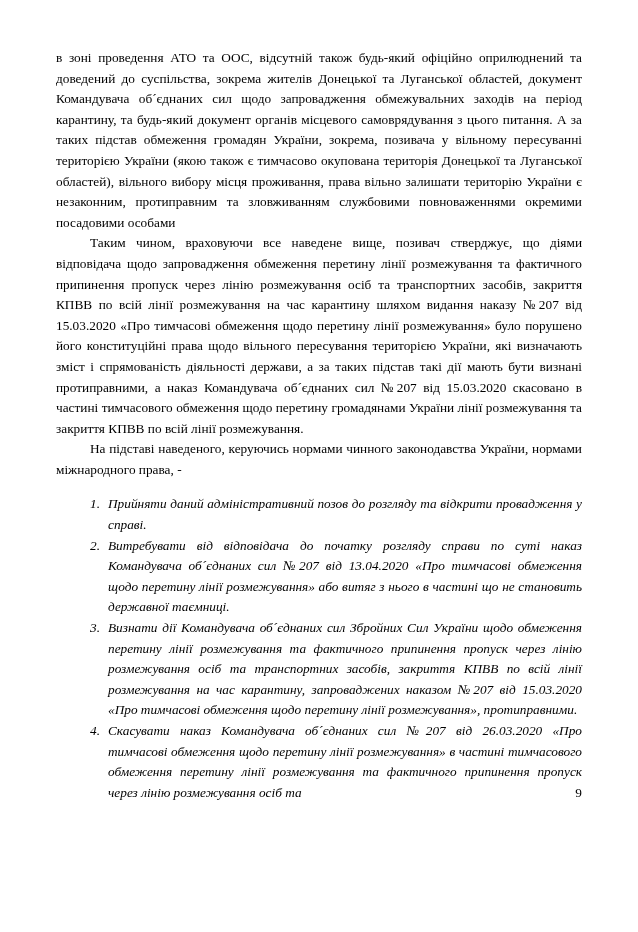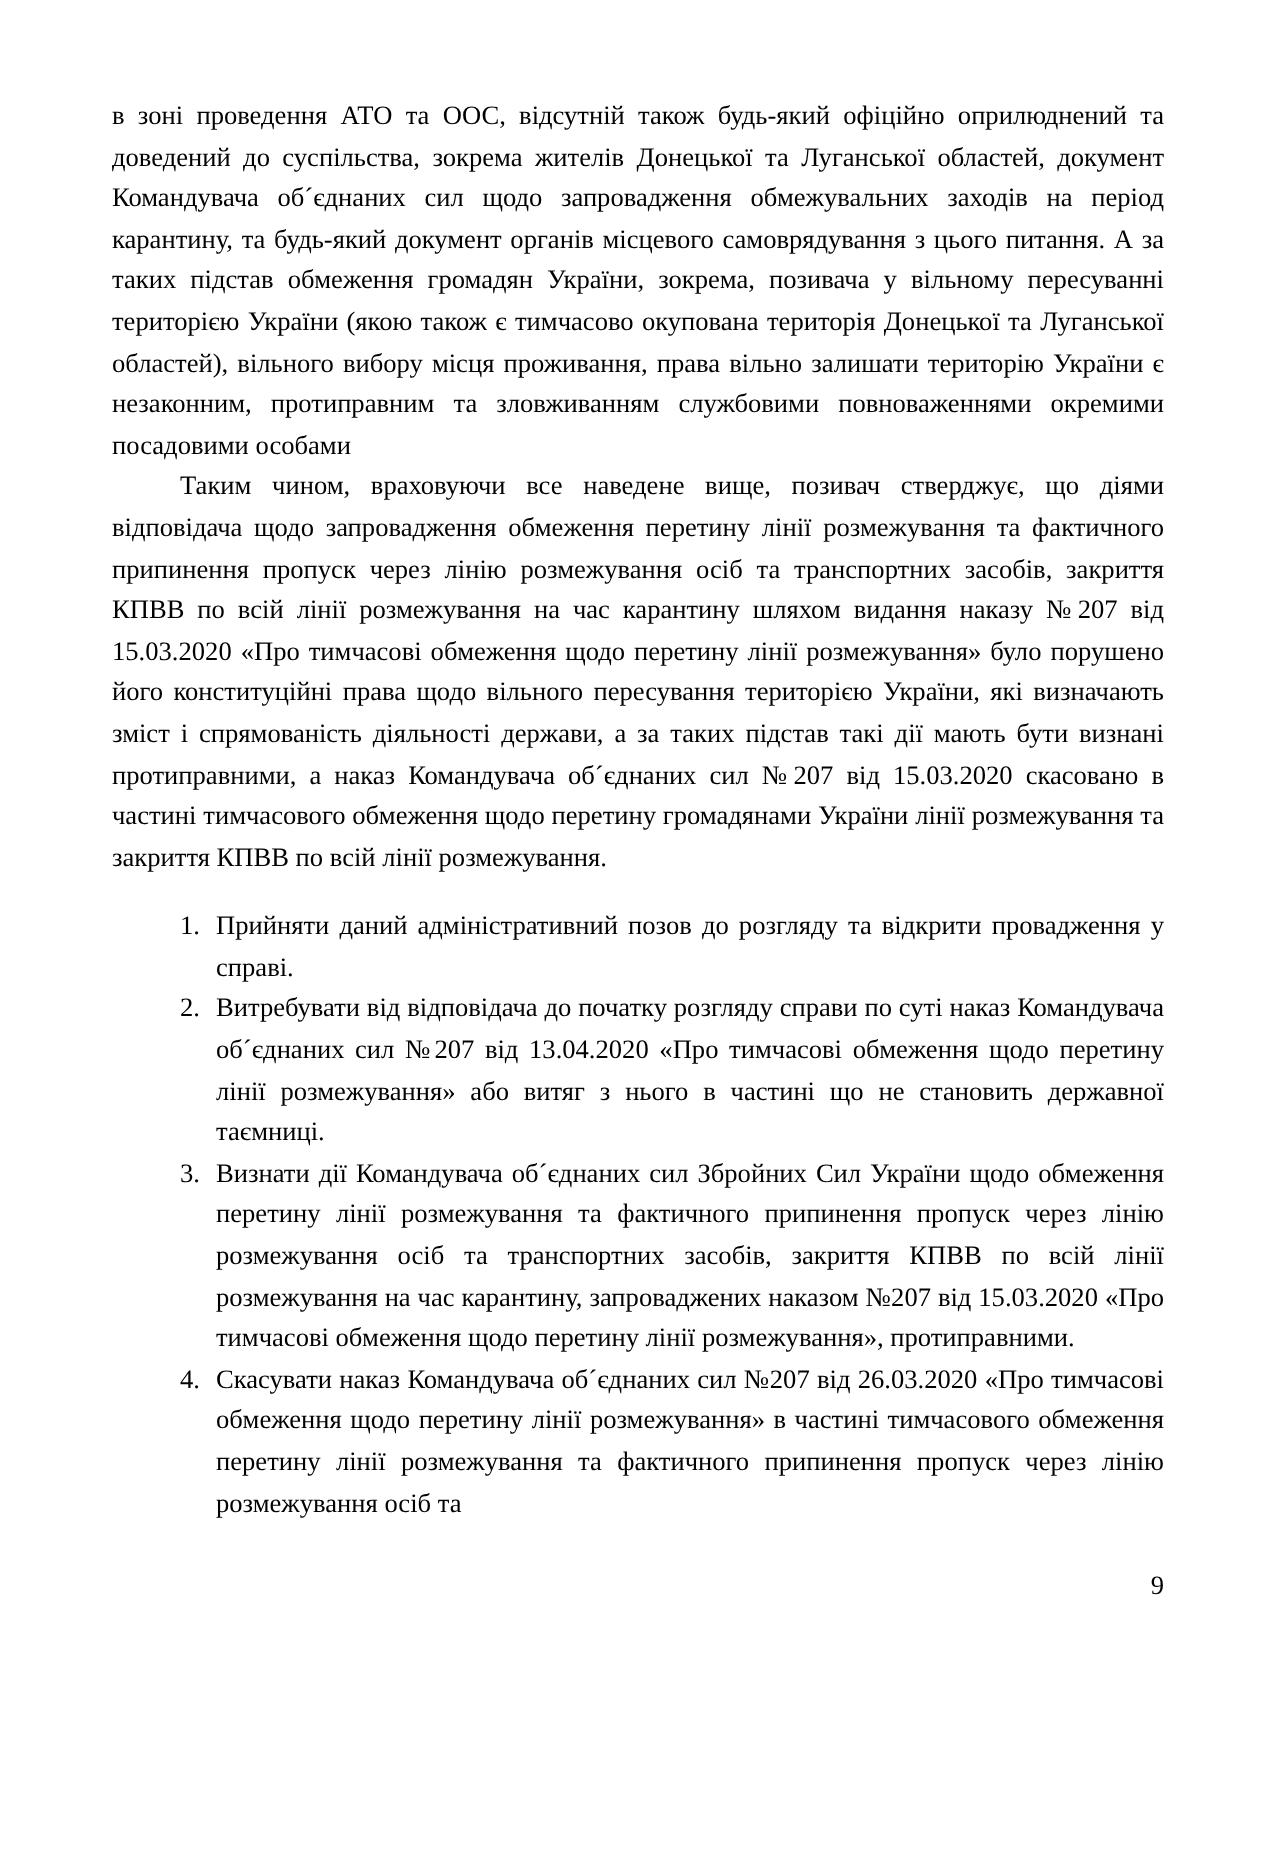--- a/index.html
+++ b/index.html
@@ -47,20 +47,21 @@
     font-size: 13.3px;
     line-height: 20.6px;
     text-indent: 34px;
     letter-spacing: 0.4px;
   }
   ol.items {
     margin: 14px 0 0 0;
     padding: 0 0 0 0;
     list-style: none;
     counter-reset: item;
+    font-style: italic;
   }
   ol.items > li {
     position: relative;
     margin: 0 0 0 0;
     padding-left: 52px;
     font-size: 13.3px;
     line-height: 20.6px;
     text-align: justify;
     text-justify: inter-word;
   }
@@ -87,20 +88,21 @@
 </head>
 <body>
 
 <div class="page">
   <div class="content">
 
     <p class="para first">в зоні проведення АТО та ООС, відсутній також будь-який офіційно оприлюднений та доведений до суспільства, зокрема жителів Донецької та Луганської областей, документ Командувача об´єднаних сил щодо запровадження обмежувальних заходів на період карантину, та будь-який документ органів місцевого самоврядування з цього питання. А за таких підстав обмеження громадян України, зокрема, позивача у вільному пересуванні територією України (якою також є тимчасово окупована територія Донецької та Луганської областей), вільного вибору місця проживання, права вільно залишати територію України є незаконним, протиправним та зловживанням службовими повноваженнями окремими посадовими особами</p>
 
     <p class="para">Таким чином, враховуючи все наведене вище, позивач стверджує, що діями відповідача щодо запровадження обмеження перетину лінії розмежування та фактичного припинення пропуск через лінію розмежування осіб та транспортних засобів, закриття КПВВ по всій лінії розмежування на час карантину шляхом видання наказу №207 від 15.03.2020 «Про тимчасові обмеження щодо перетину лінії розмежування» було порушено його конституційні права щодо вільного пересування територією України, які визначають зміст і спрямованість діяльності держави, а за таких підстав такі дії мають бути визнані протиправними, а наказ Командувача об´єднаних сил №207 від 15.03.2020 скасовано в частині тимчасового обмеження щодо перетину громадянами України лінії розмежування та закриття КПВВ по всій лінії розмежування.</p>
 
+    <p class="para">На підставі наведеного, керуючись нормами чинного законодавства України, нормами міжнародного права, -</p>
 
 
     <ol class="items">
       <li>Прийняти даний адміністративний позов до розгляду та відкрити провадження у справі.</li>
       <li>Витребувати від відповідача до початку розгляду справи по суті наказ Командувача об´єднаних сил №207 від 13.04.2020 «Про тимчасові обмеження щодо перетину лінії розмежування» або витяг з нього в частині що не становить державної таємниці.</li>
       <li>Визнати дії Командувача об´єднаних сил Збройних Сил України щодо обмеження перетину лінії розмежування та фактичного припинення пропуск через лінію розмежування осіб та транспортних засобів, закриття КПВВ по всій лінії розмежування на час карантину, запроваджених наказом №207 від 15.03.2020 «Про тимчасові обмеження щодо перетину лінії розмежування», протиправними.</li>
       <li>Скасувати наказ Командувача об´єднаних сил №207 від 26.03.2020 «Про тимчасові обмеження щодо перетину лінії розмежування» в частині тимчасового обмеження перетину лінії розмежування та фактичного припинення пропуск через лінію розмежування осіб та</li>
     </ol>
 
   </div>

